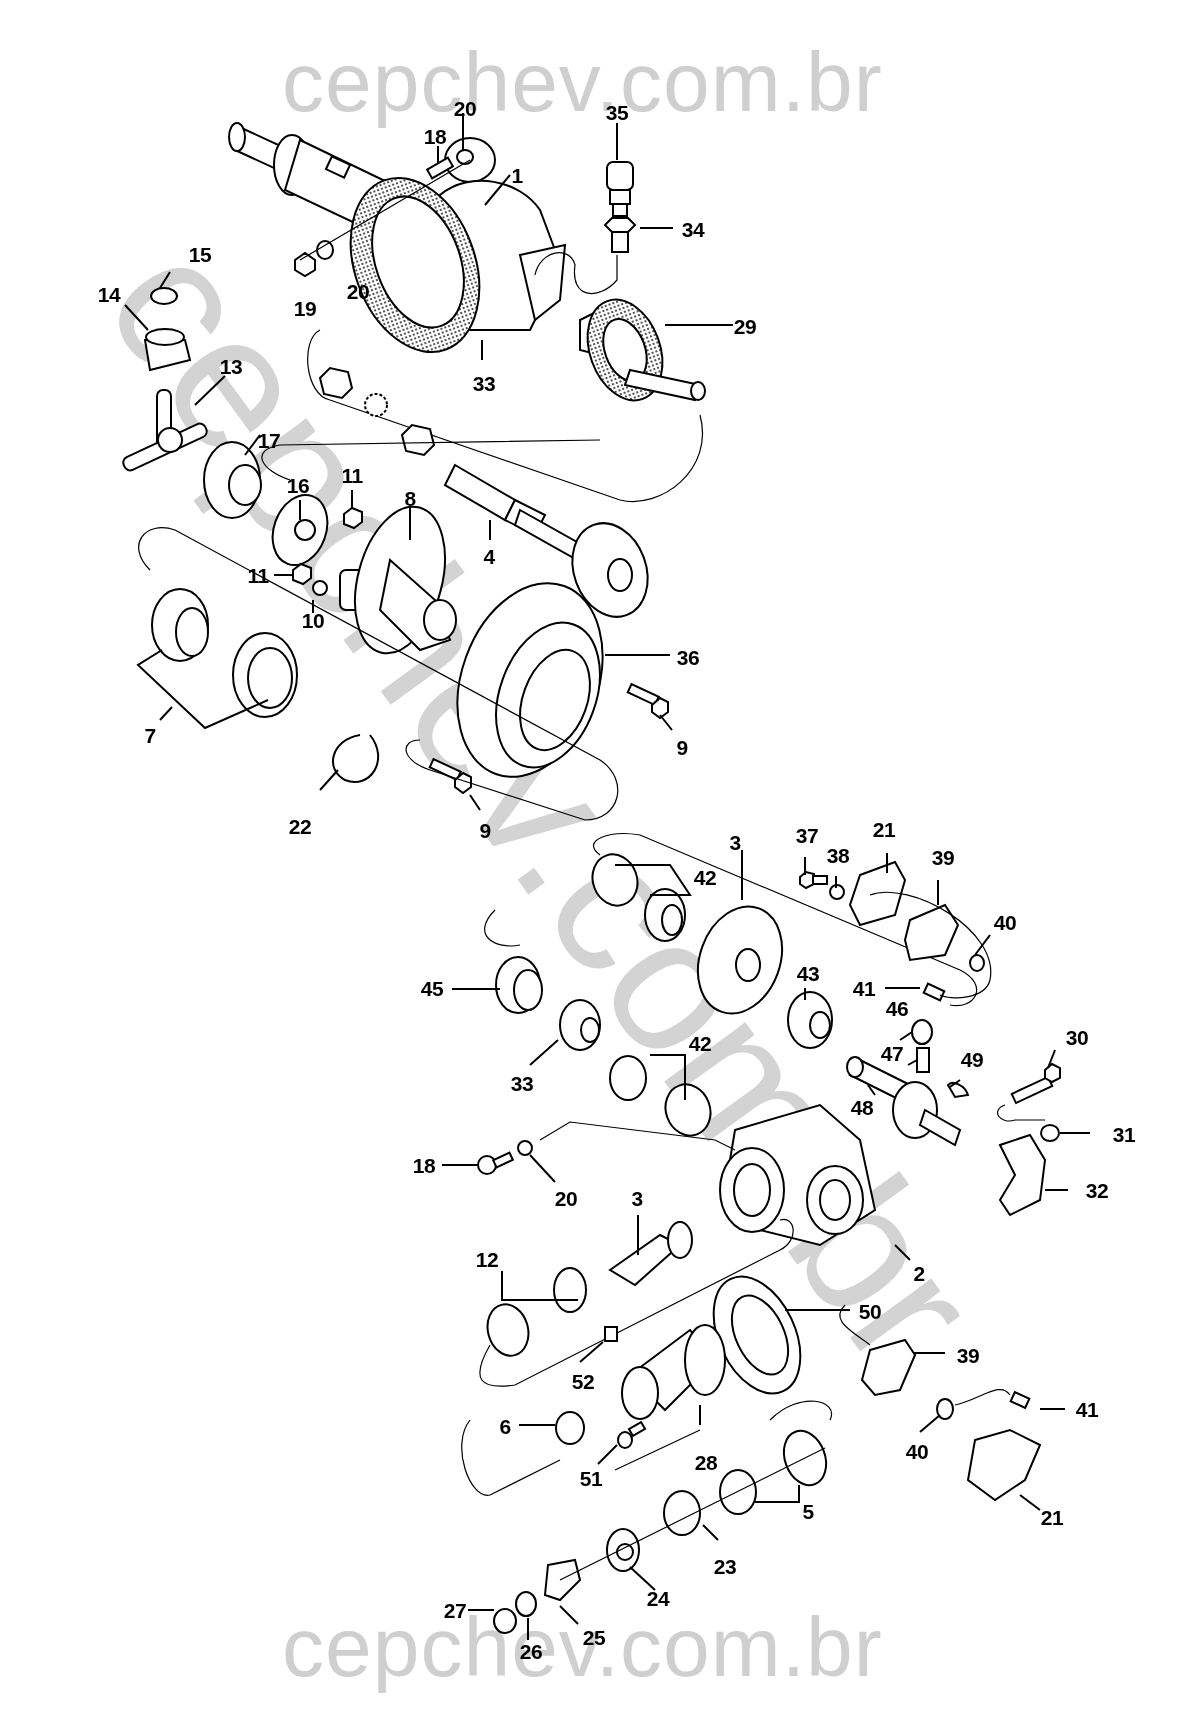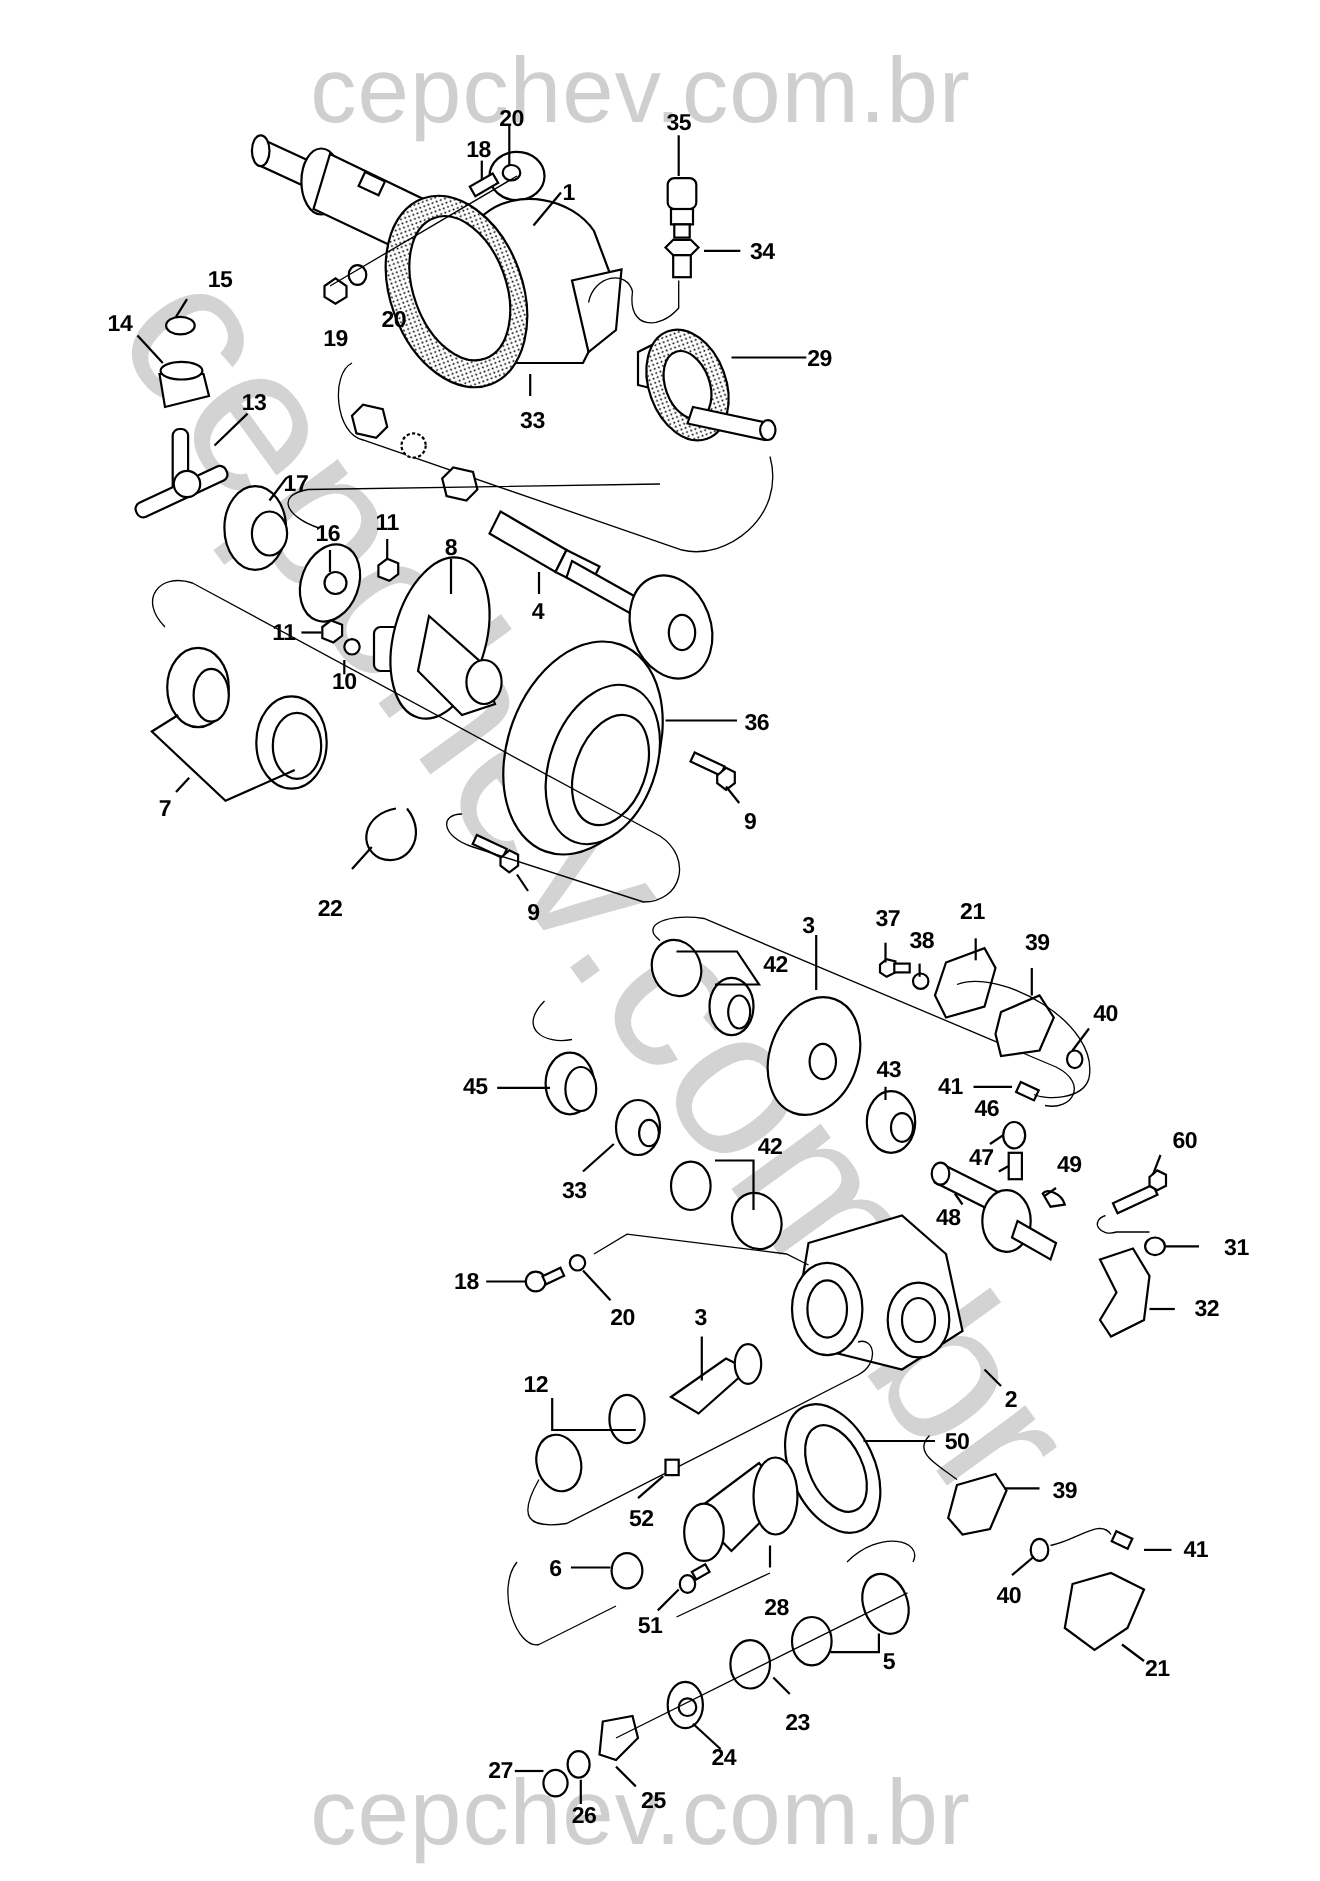--- a/index.html
+++ b/index.html
@@ -442,21 +442,21 @@
   <div class="lbl" style="left:1005px; top:922px;">40</div>
   <div class="lbl" style="left:864px; top:988px;">41</div>
   <div class="lbl" style="left:808px; top:973px;">43</div>
   <div class="lbl" style="left:432px; top:988px;">45</div>
   <div class="lbl" style="left:522px; top:1083px;">33</div>
   <div class="lbl" style="left:700px; top:1043px;">42</div>
   <div class="lbl" style="left:897px; top:1008px;">46</div>
   <div class="lbl" style="left:892px; top:1053px;">47</div>
   <div class="lbl" style="left:972px; top:1059px;">49</div>
   <div class="lbl" style="left:862px; top:1107px;">48</div>
-  <div class="lbl" style="left:1077px; top:1037px;">60</div>
+  <div class="lbl" style="left:1077px; top:1037px;">30</div>
   <div class="lbl" style="left:1124px; top:1134px;">31</div>
   <div class="lbl" style="left:1097px; top:1190px;">32</div>
   <div class="lbl" style="left:424px; top:1165px;">18</div>
   <div class="lbl" style="left:566px; top:1198px;">20</div>
   <div class="lbl" style="left:637px; top:1198px;">3</div>
   <div class="lbl" style="left:919px; top:1273px;">2</div>
   <div class="lbl" style="left:487px; top:1259px;">12</div>
   <div class="lbl" style="left:870px; top:1311px;">50</div>
   <div class="lbl" style="left:968px; top:1355px;">39</div>
   <div class="lbl" style="left:583px; top:1381px;">52</div>

